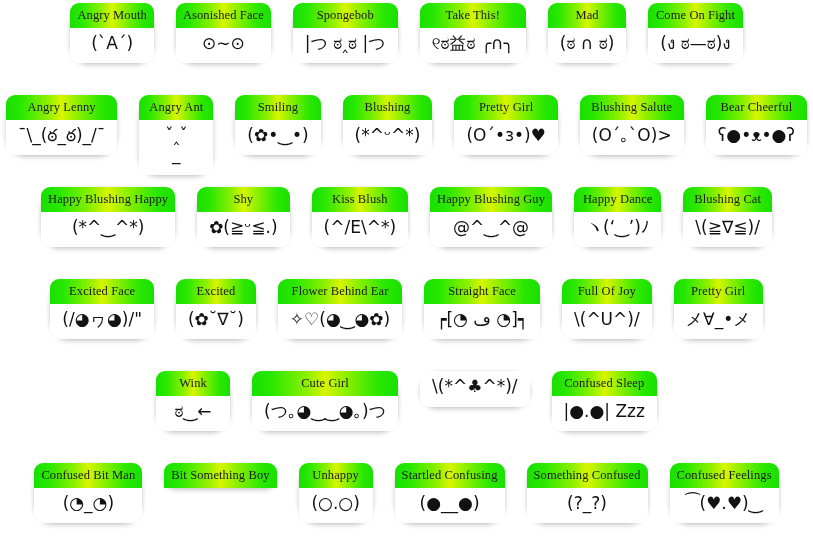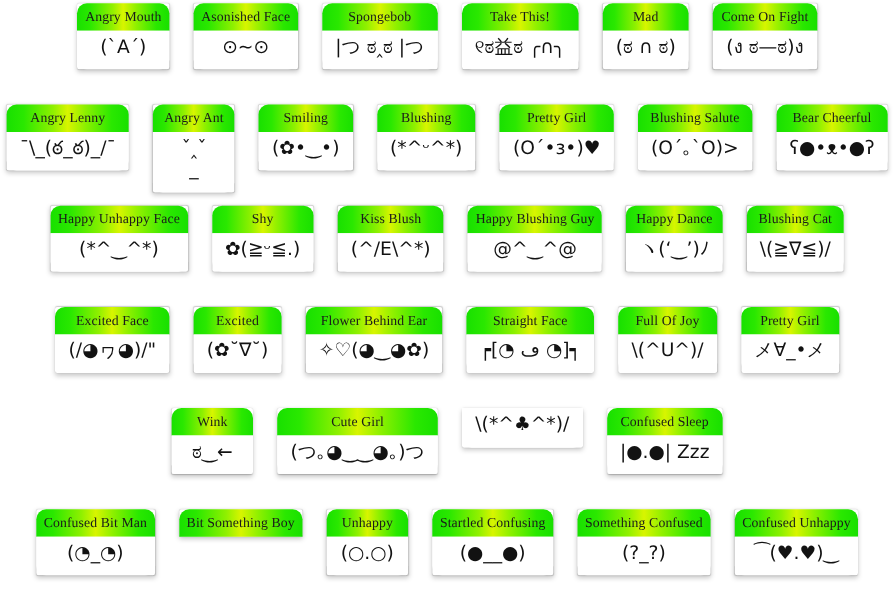--- a/index.html
+++ b/index.html
@@ -21,21 +21,21 @@
   .row {
     display: flex;
     flex-direction: row;
     justify-content: center;
     align-items: flex-start;
     gap: 22px;
     height: 92px;
   }
   .card {
     background: #ffffff;
-    border-radius: 2px;
+    border-radius: 20px;
     box-shadow: 0 2px 5px rgba(0,0,0,0.22), 0 0 1px rgba(0,0,0,0.18);
     overflow: visible;
     display: flex;
     flex-direction: column;
     min-width: 74px;
   }
   .card-header {
     background: linear-gradient(to right,
                 #18e000 0%,
                 #2ae800 14%,
@@ -161,21 +161,21 @@
       </div>
       <div class="card">
         <div class="card-header">Bear Cheerful</div>
         <div class="card-body">
           <div class="kaomoji">ʕ●•ᴥ•●ʔ</div>
         </div>
       </div>
     </div>
     <div class="row">
       <div class="card">
-        <div class="card-header">Happy Unhappy Face</div>
+        <div class="card-header">Happy Blushing Happy</div>
         <div class="card-body">
           <div class="kaomoji">(*^‿^*)</div>
         </div>
       </div>
       <div class="card">
         <div class="card-header">Shy</div>
         <div class="card-body">
           <div class="kaomoji">✿(≧ᵕ≦.)</div>
         </div>
       </div>
@@ -289,19 +289,19 @@
           <div class="kaomoji">(●__●)</div>
         </div>
       </div>
       <div class="card">
         <div class="card-header">Something Confused</div>
         <div class="card-body">
           <div class="kaomoji">(?_?)</div>
         </div>
       </div>
       <div class="card">
-        <div class="card-header">Confused Unhappy</div>
+        <div class="card-header">Confused Feelings</div>
         <div class="card-body">
           <div class="kaomoji">⁀(♥.♥)‿</div>
         </div>
       </div>
     </div>
   </div>
 
 </body></html>

